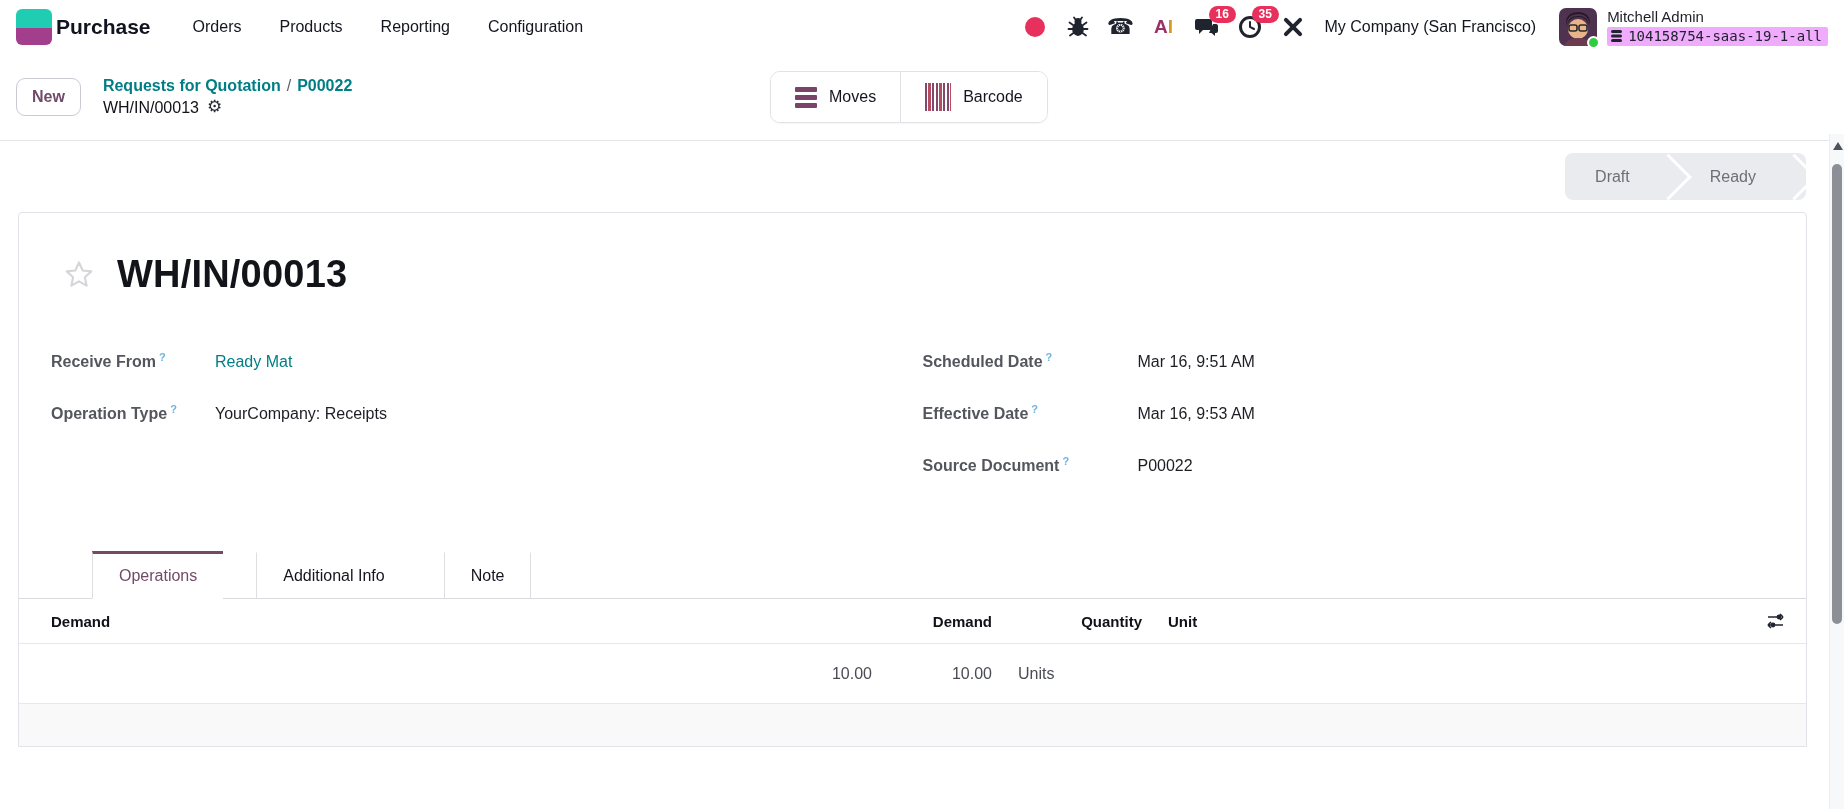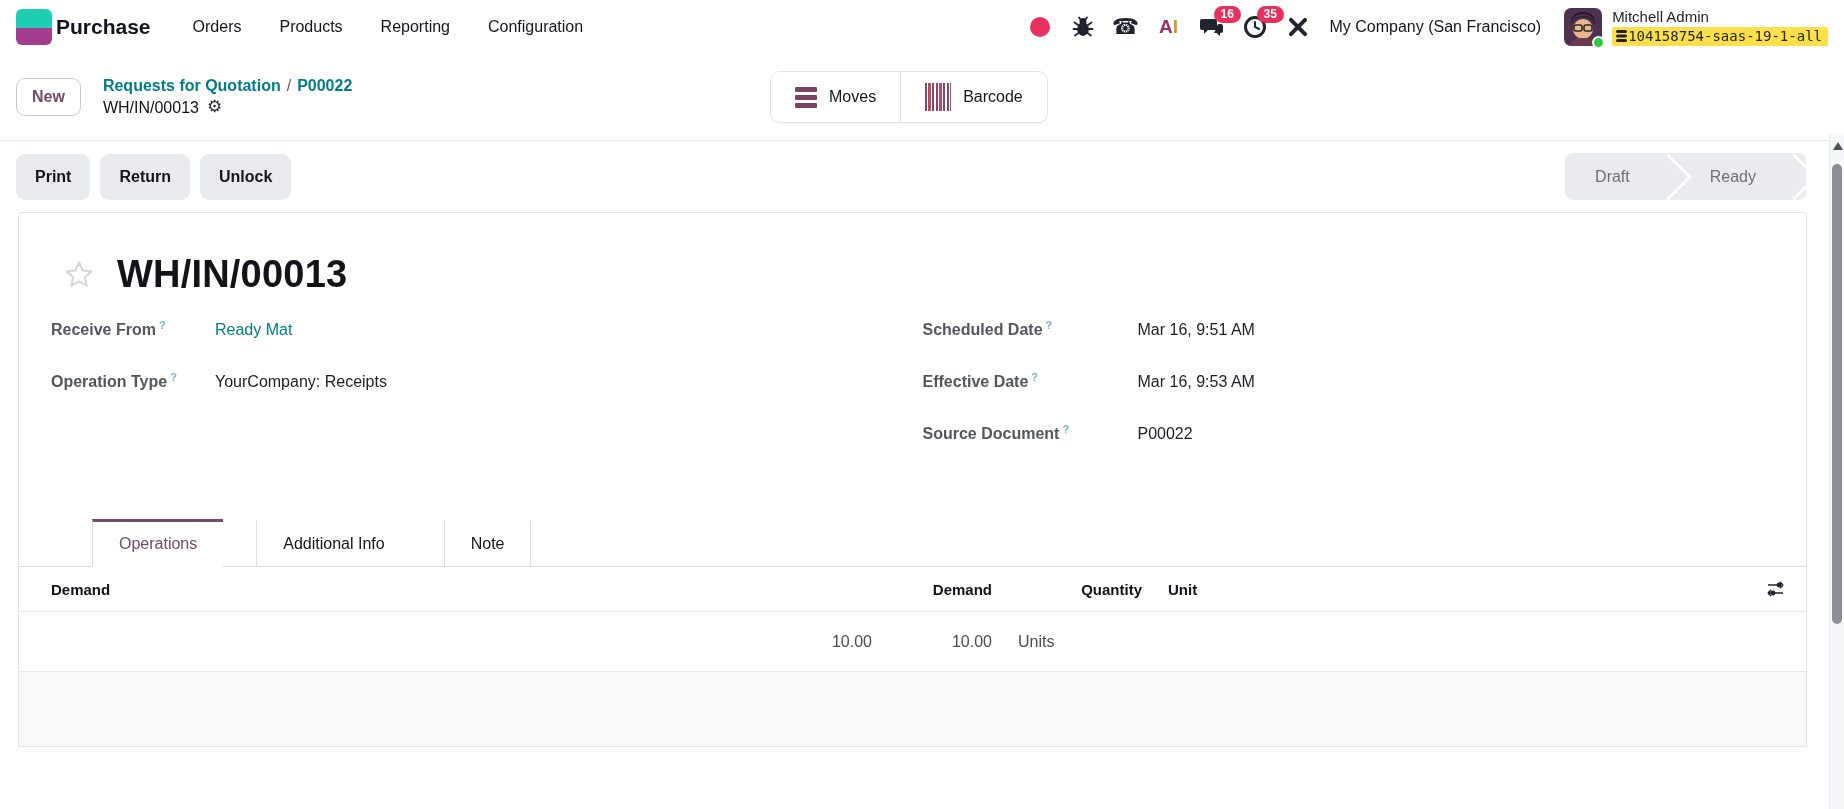--- a/index.html
+++ b/index.html
@@ -26,21 +26,21 @@
   .tools-x::before, .tools-x::after { content:""; position:absolute; left:-1px; top:9px; width:24px; height:4px; border-radius:2px; background:#20242f; }
   .tools-x::before { transform:rotate(45deg); }
   .tools-x::after { transform:rotate(-45deg); }
   .company { font-size:16px; color:#14161f; margin:0 6px 0 2px; cursor:pointer; }
   .user-block { display:flex; align-items:center; gap:10px; cursor:pointer; }
   .avatar-wrap { position:relative; width:38px; height:38px; }
   .avatar-wrap svg { border-radius:7px; display:block; }
   .status-dot { position:absolute; right:-3px; bottom:-3px; width:13px; height:13px; background:#2fcc40; border-radius:50%; border:2px solid #fff; }
   .user-meta { display:flex; flex-direction:column; line-height:1.25; }
   .user-name { font-size:15px; color:#1d2029; }
-  .db-line { display:flex; align-items:center; background:#fde047; padding:1px 6px 1px 3px; border-radius:2px; }
+  .db-line { display:flex; align-items:center; gap:5px; background:#f0abfc; padding:1px 6px 1px 3px; border-radius:2px; }
   .db-text { font-family:"DejaVu Sans Mono", monospace; font-size:14px; color:#20242f; }
 
   
   .crumb-row { height:86px; display:flex; align-items:center; padding:0 40px 0 16px; position:relative; background:#fff; }
   .btn-new { border:1px solid #c9cbd2; background:#fff; color:#714b67; font-weight:700; font-size:16px; border-radius:9px; padding:9px 15px; cursor:pointer; }
   .crumbs { margin-left:22px; display:flex; flex-direction:column; line-height:1.35; }
   .crumb-top { font-size:16px; font-weight:600; }
   .crumb-link { color:#017e84; cursor:pointer; }
   .crumb-sep { color:#5c5f66; font-weight:400; padding:0 6px; }
   .crumb-cur { font-size:16px; color:#111319; display:flex; align-items:center; gap:8px; }
@@ -72,21 +72,21 @@
   .stage-done .bg1 { position:absolute; inset:0; background:#0c7d84; clip-path:polygon(0 0,100% 0,100% 100%,0 100%,16px 50%); border-radius:0 8px 8px 0; }
   .stage-done .bg2 { position:absolute; inset:1px; background:#e4f0f1; clip-path:polygon(2px 0,100% 0,100% 100%,2px 100%,17px 50%); border-radius:0 7px 7px 0; }
   .stage-done .lbl { position:relative; font-size:17px; font-weight:700; color:#101114; display:flex; align-items:center; gap:10px; }
 
   
   .sheet { margin:0 37px 0 18px; height:535px; background:#fff; border:1px solid #e1e3e8; border-radius:4px 4px 0 0; border-bottom:1px solid #e1e3e8; display:flex; flex-direction:column; }
   .sheet-pad { padding:40px 32px 0 32px; }
   .title-row { display:flex; align-items:center; gap:22px; margin-left:12px; }
   .star { flex:none; }
   .form-title { font-size:38px; font-weight:700; color:#121419; letter-spacing:.2px; }
-  .fields { display:grid; grid-template-columns:1fr 1fr; column-gap:20px; margin-top:23px; }
+  .fields { display:grid; grid-template-columns:1fr 1fr; column-gap:20px; margin-top:55px; }
   .fgroup { display:flex; flex-direction:column; }
   .frow { display:flex; align-items:baseline; min-height:52px; }
   .flabel { width:164px; flex:none; font-size:16px; font-weight:600; color:#54565e; }
   .fgroup.right .flabel { width:215px; }
   .help-q { color:#6fb3e0; font-size:11px; vertical-align:super; margin-left:3px; font-weight:600; }
   .fvalue { font-size:16px; color:#1c1e24; }
   .fvalue.link { color:#017e84; cursor:pointer; }
 
   
   .tabs { margin-top:44px; display:flex; border-bottom:1px solid #d8dadd; padding-left:40px; }
@@ -216,25 +216,20 @@
     <div class="vs-btn">
       <span class="barcode-ic"></span>
       <span>Barcode</span>
     </div>
   </div>
 </div>
 
 <div class="hr"></div>
 
 <div class="control-row">
-  <div class="btn-group">
-    <button class="btn-sec">Print</button>
-    <button class="btn-sec">Return</button>
-    <button class="btn-sec">Unlock</button>
-  </div>
   <div class="stages">
     <div class="stage">Draft</div>
     <div class="chev-sep">
         <i></i>
       </div>
     <div class="stage">Ready</div>
     <div class="chev-sep">
         <i></i>
       </div>
   </div>

